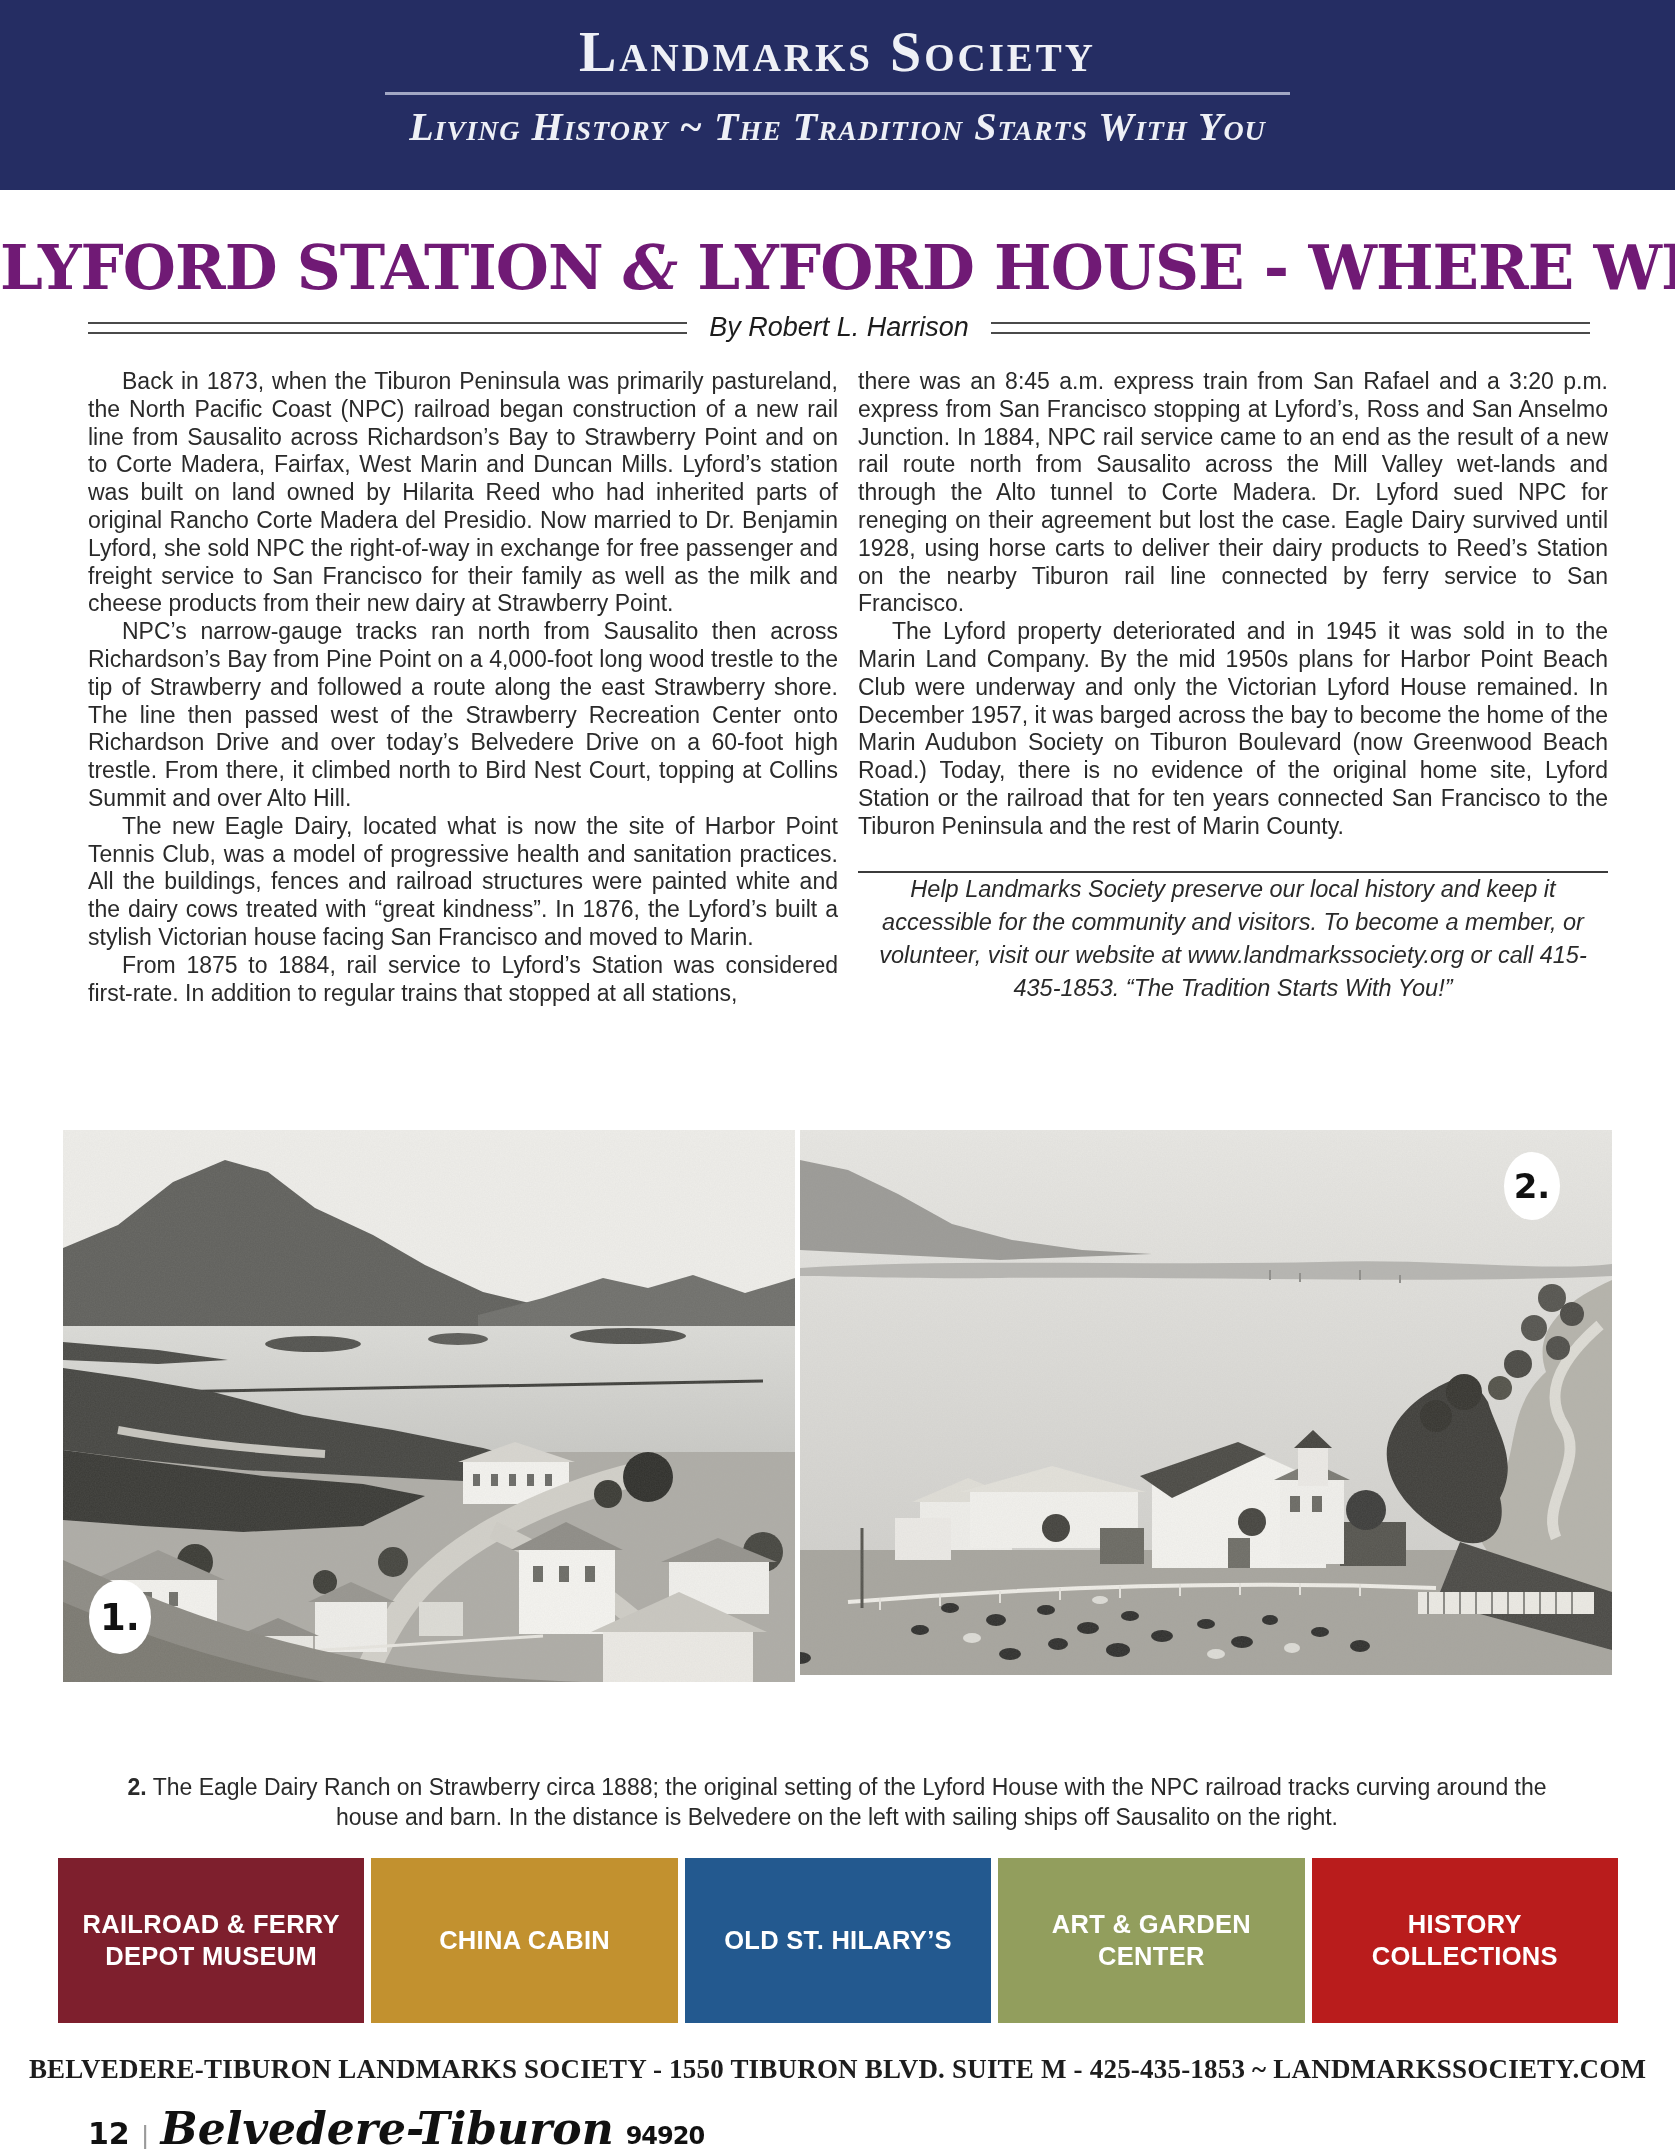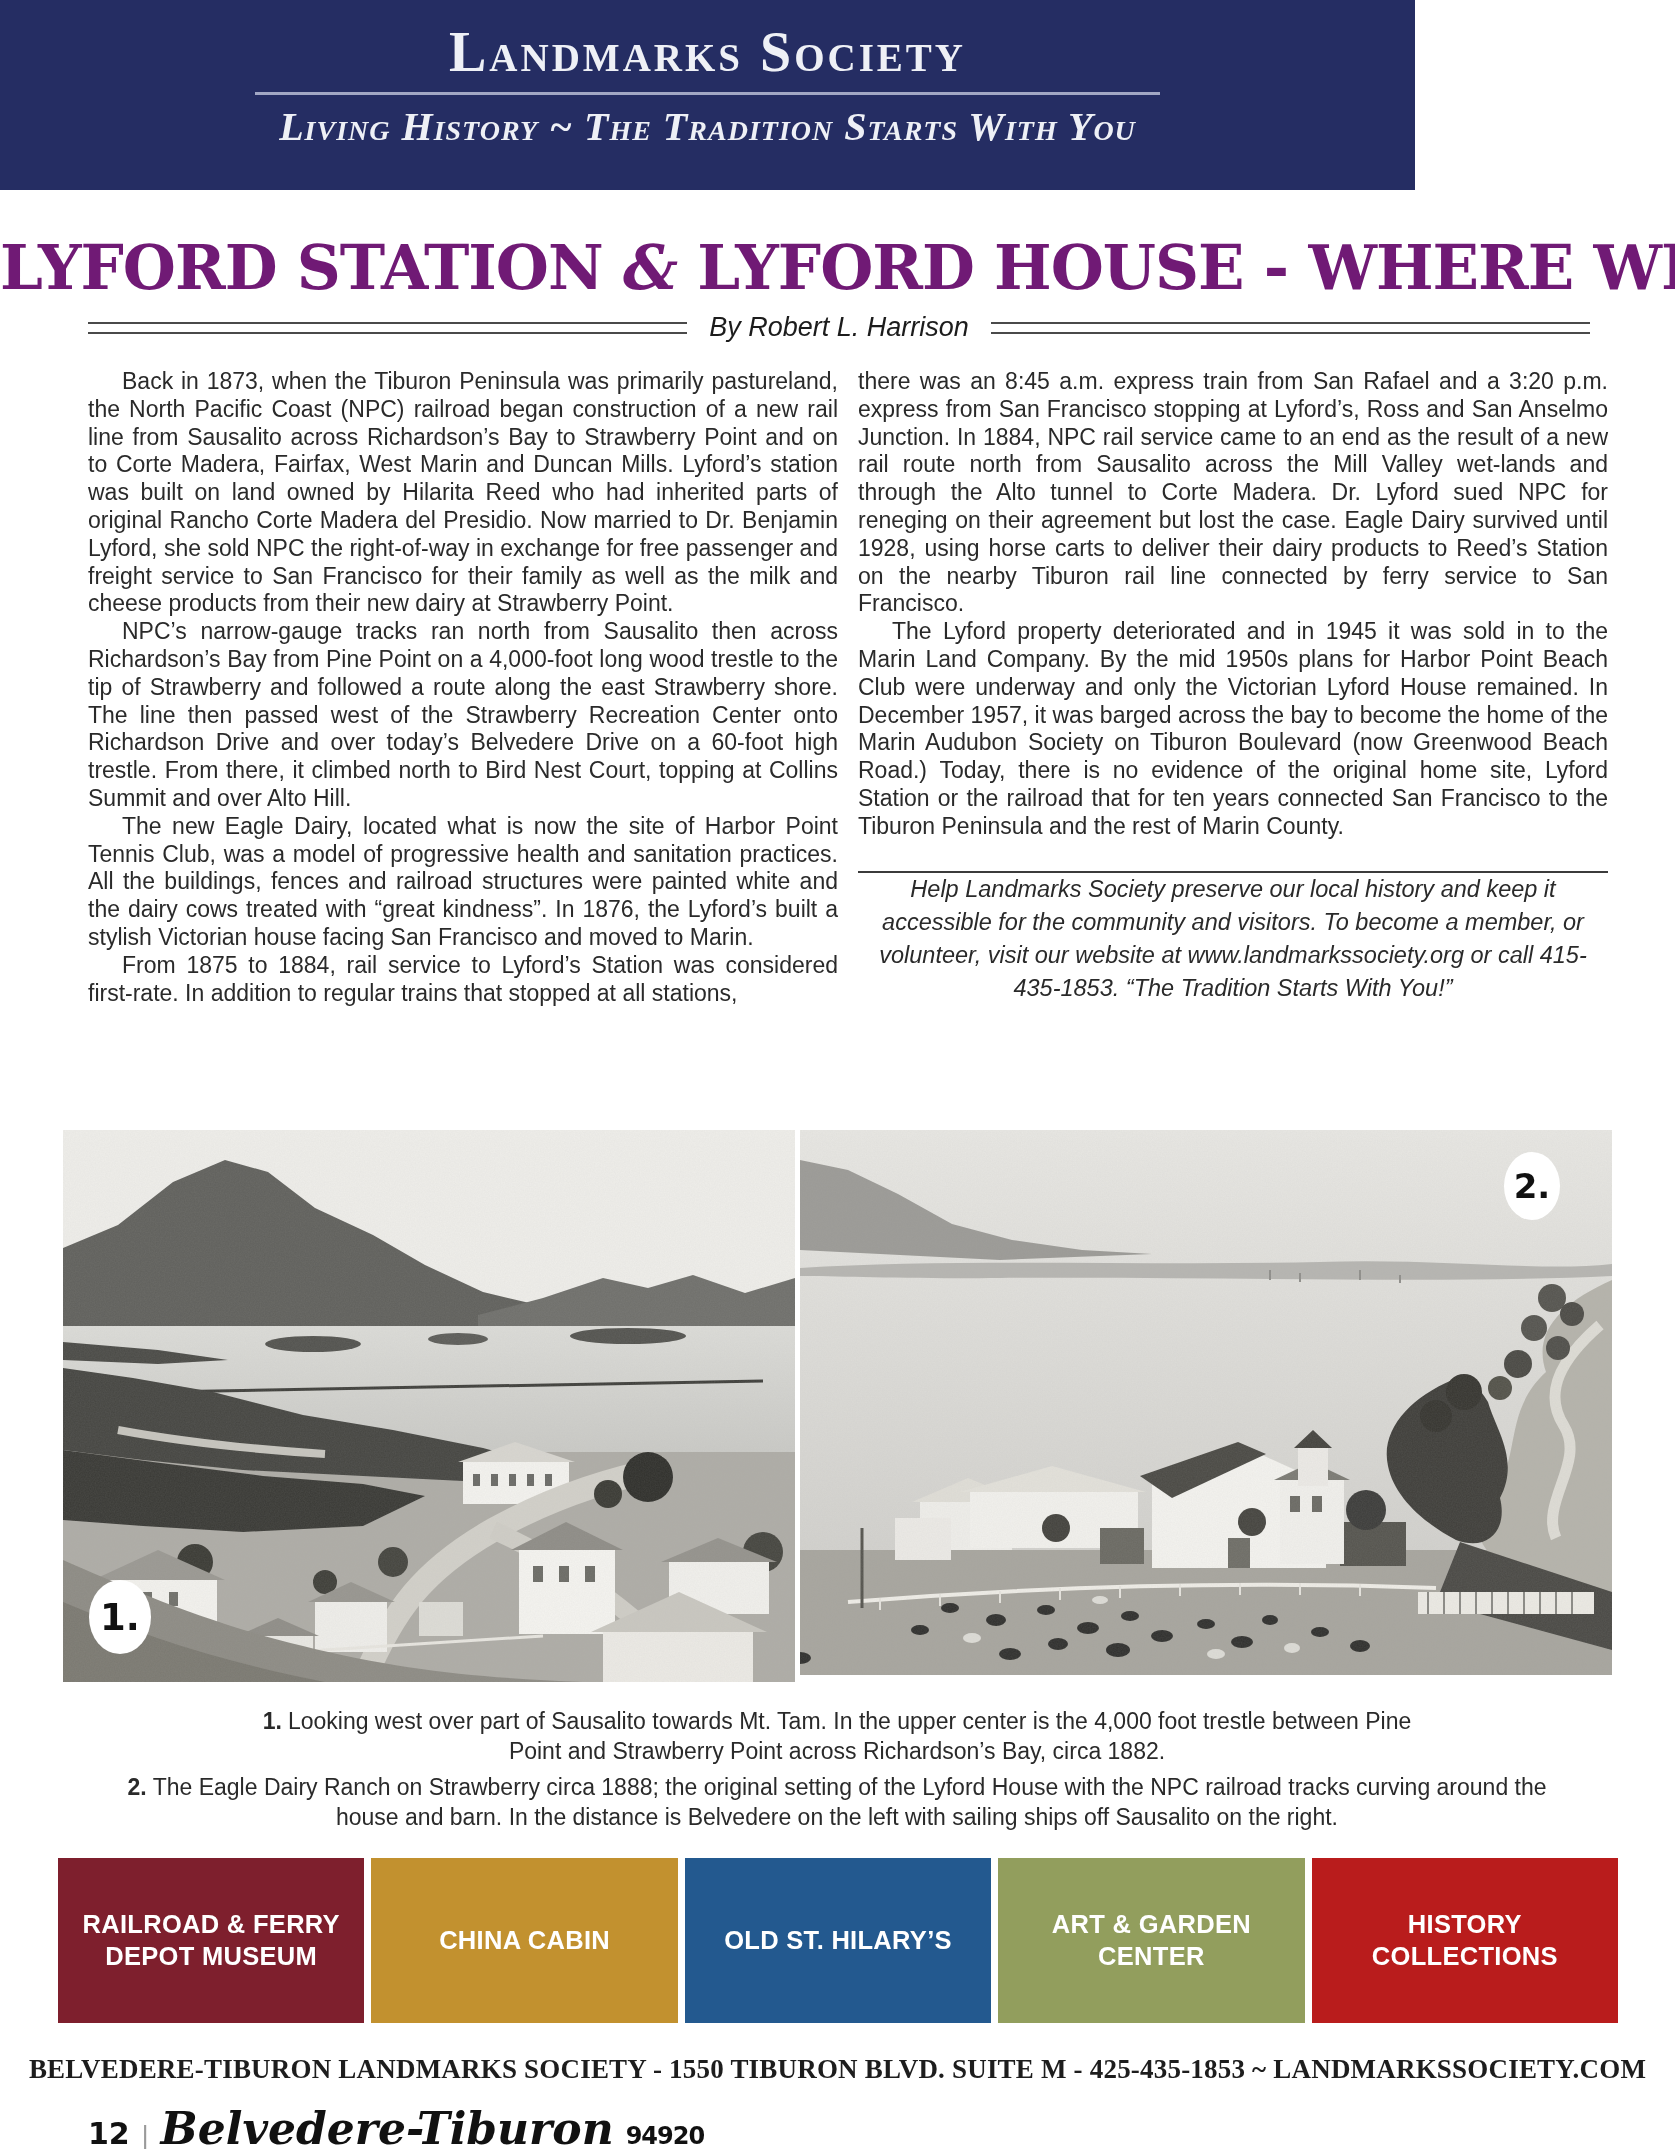--- a/index.html
+++ b/index.html
@@ -1,20 +1,20 @@
 <!DOCTYPE html>
 <html><head>
 <meta charset="utf-8">
 <style>
   html,body{margin:0;padding:0;background:#ffffff;}
   .page{position:relative;width:1675px;height:2156px;background:#ffffff;overflow:hidden;
         font-family:"Liberation Sans",sans-serif;color:#222;}
 
   
-  .masthead{position:absolute;top:0;left:0;width:1415px;height:190px;text-align:center;}
+  .masthead{position:absolute;top:0;left:0;width:1675px;height:190px;text-align:center;}
   .masthead-title{margin:0;padding-top:22px;font-family:"Liberation Serif",serif;
         font-variant:small-caps;font-weight:bold;font-size:56px;letter-spacing:3px;
         color:#eef0f6;line-height:1.1;}
   .masthead-rule{width:905px;height:3px;background:#a2a7c4;margin:8px auto 10px auto;}
   .masthead-tagline{margin:0;font-family:"Liberation Serif",serif;font-style:italic;
         font-variant:small-caps;font-weight:bold;font-size:40px;letter-spacing:1px;
         color:#eef0f6;line-height:1.1;}
 
   
   .article-title{position:absolute;top:232px;left:0;width:1381px;text-align:center;
@@ -277,23 +277,20 @@
         <ellipse cx="416" cy="524" rx="9" ry="5"></ellipse>
           <ellipse cx="492" cy="518" rx="8" ry="5"></ellipse>
       </g>
 
       <path d="M62,398 L62,478" stroke="#55544e" stroke-width="3"></path>
       <rect x="0" y="0" width="812" height="545" filter="url(#grain2)" opacity="0.5"></rect>
     </svg>
     <div class="photo-badge" id="badge2">2.</div>
   </div>
 
-  <div class="caption" id="caption1">
-    <b>1.</b><span>Looking west over part of Sausalito towards Mt. Tam. In the upper center is the 4,000 foot trestle between Pine Point and Strawberry Point across Richardson’s Bay, circa 1882.</span>
-  </div>
   <div class="caption" id="caption2">
     <b>2.</b><span>The Eagle Dairy Ranch on Strawberry circa 1888; the original setting of the Lyford House with the NPC railroad tracks curving around the house and barn. In the distance is Belvedere on the left with sailing ships off Sausalito on the right.</span>
   </div>
 
   <div class="site-boxes">
     <div class="site-box" style="background-color: rgb(126, 31, 45);">RAILROAD &amp; FERRY DEPOT MUSEUM</div>
     <div class="site-box" style="background-color: rgb(194, 145, 47);">CHINA CABIN</div>
     <div class="site-box" style="background-color: rgb(35, 89, 143);">OLD ST. HILARY’S</div>
     <div class="site-box" style="background-color: rgb(146, 158, 93);">ART &amp; GARDEN CENTER</div>
     <div class="site-box" style="background-color: #b91c1c;">HISTORY COLLECTIONS</div>

